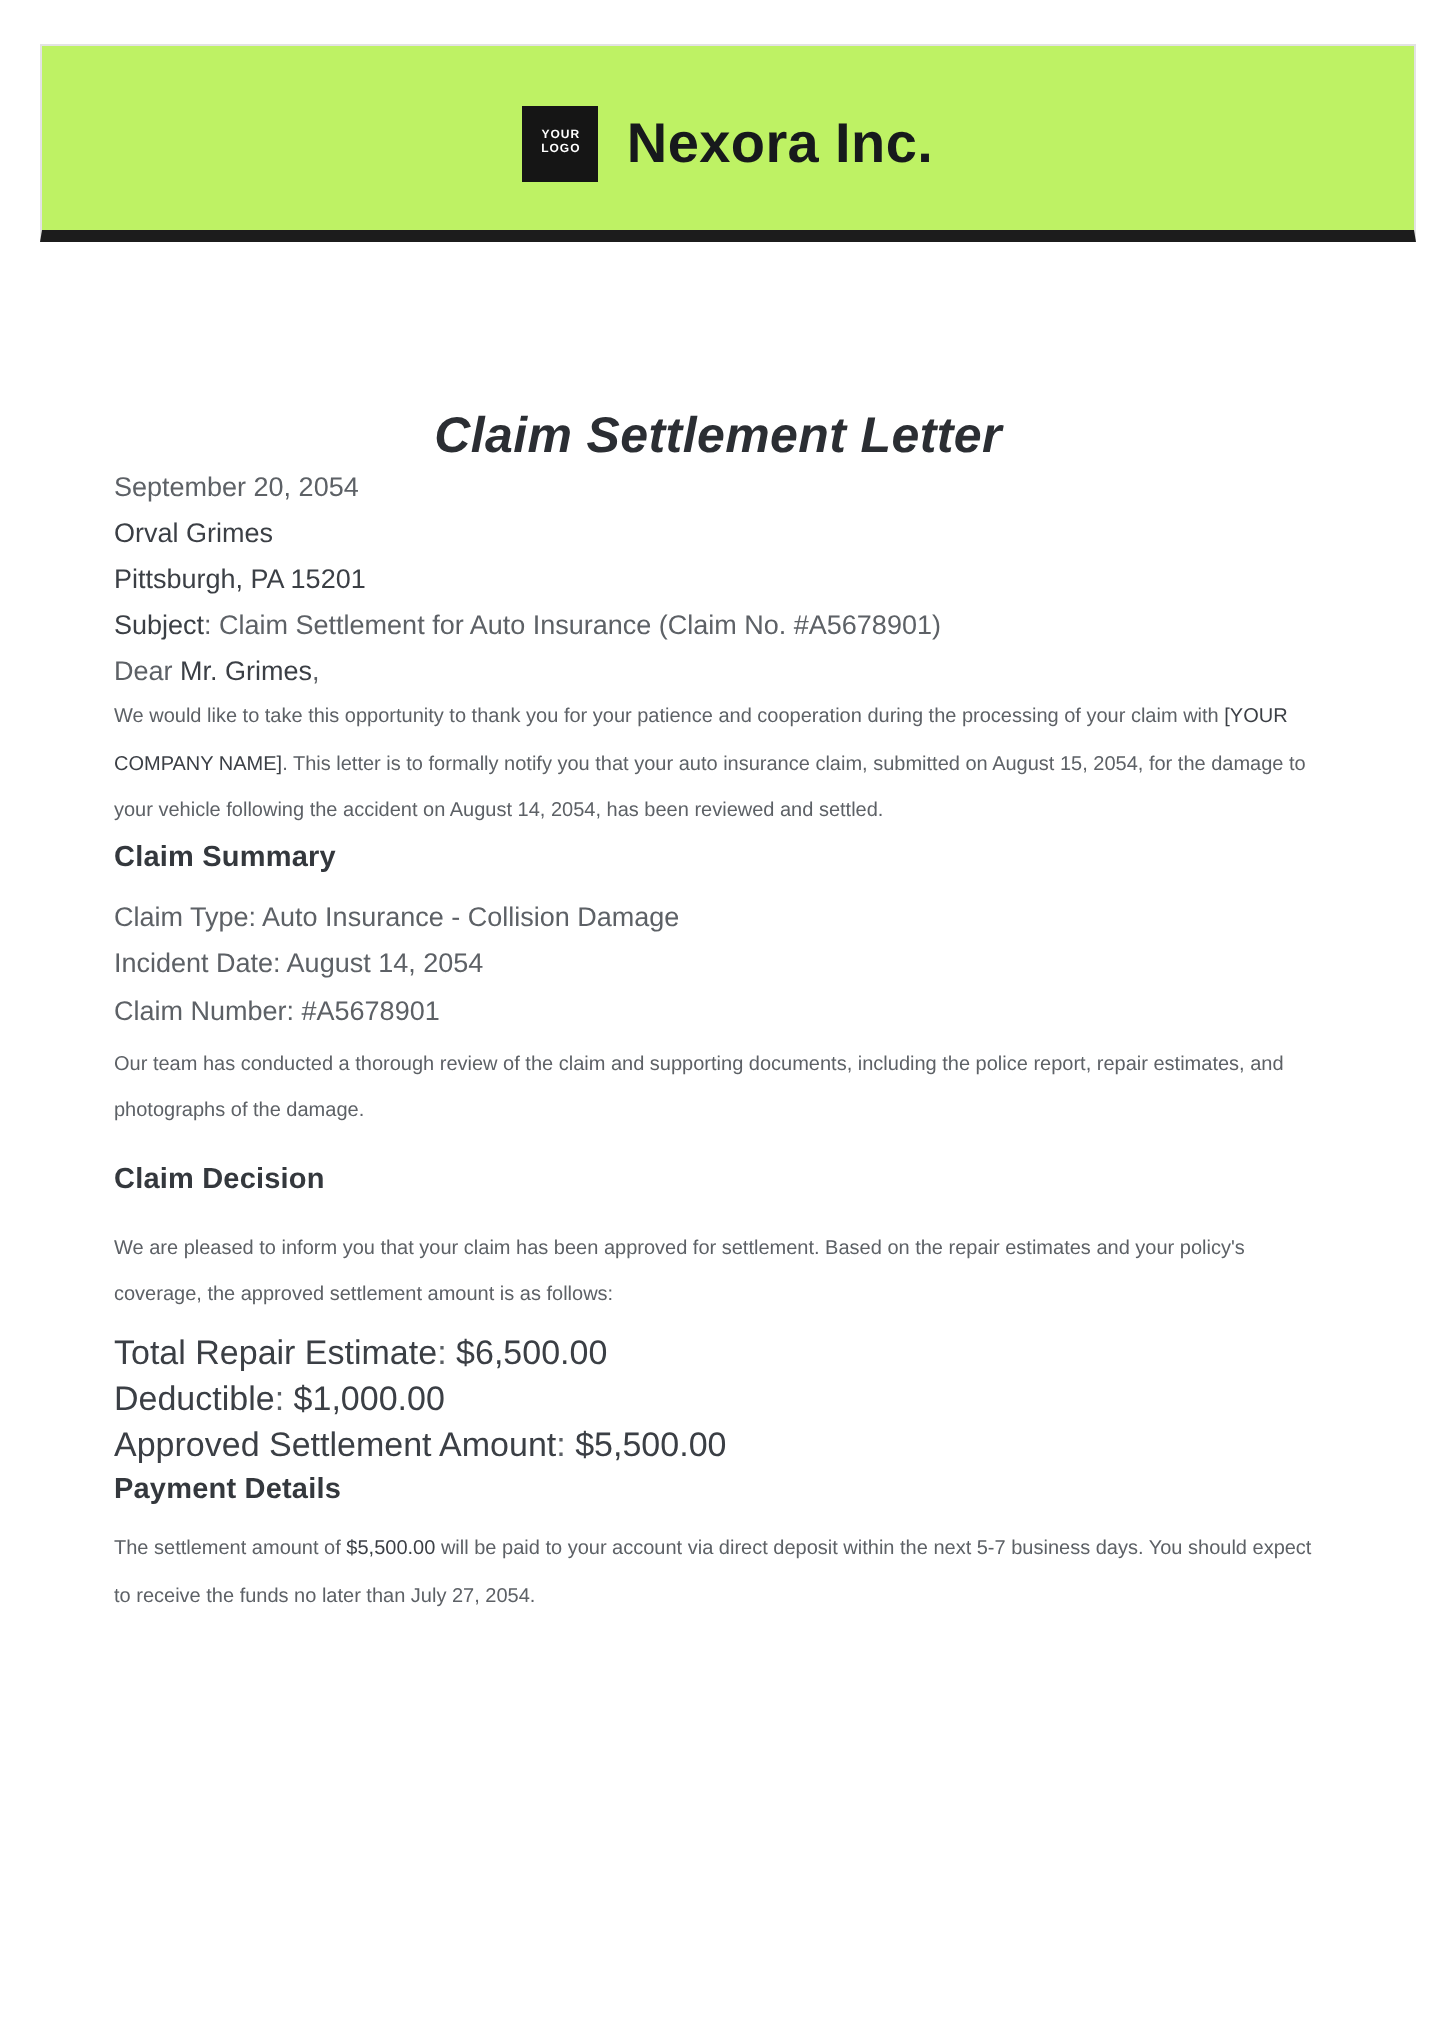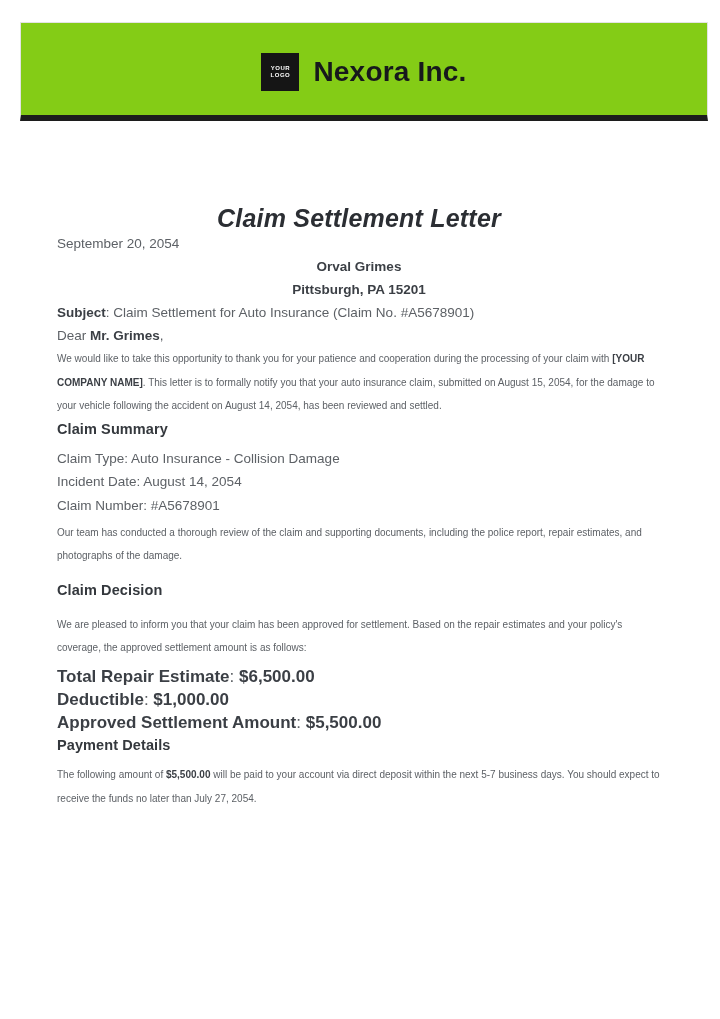--- a/index.html
+++ b/index.html
@@ -11,21 +11,21 @@
     width: 720px;
     height: 1019px;
     background: #ffffff;
     overflow: hidden;
   }
 
   
   .letterhead {
     margin: 22px 12px 0 20px;
     width: 688px;
-    background: #84cc16;
+    background: #bef264;
     border: 1px solid #e3e3e3;
     border-bottom: 6px solid #1c1c1c;
     padding: 30px 20px 24px 20px;
     text-align: center;
   }
   .brand-row {
     display: flex;
     align-items: center;
     justify-content: center;
     gap: 14px;
@@ -83,21 +83,21 @@
     margin-bottom: 8px;
     letter-spacing: 0.1px;
   }
   .placeholders .placeholder-line:last-child { margin-bottom: 0; }
 
   .letter-line {
     font-size: 13.5px;
     line-height: 23px;
     color: #5d6166;
   }
-  .bold-dark { font-weight: 700; color: #3b3f45; text-align: center; }
+  .bold-dark { font-weight: 400; color: #3b3f45; }
 
   .para {
     font-size: 10px;
     line-height: 23.5px;
     color: #5d6166;
   }
   .para .bold-dark { color: #3b3f45; }
 
   .section-heading {
     font-size: 14.5px;
@@ -162,16 +162,16 @@
     <div class="para decision-para">We are pleased to inform you that your claim has been approved for settlement. Based on the repair estimates and your policy's coverage, the approved settlement amount is as follows:</div>
 
     <div class="amounts">
       <div class="amount-line"><span class="bold-dark">Total Repair Estimate</span><span>: </span><span class="bold-dark">$6,500.00</span></div>
       <div class="amount-line"><span class="bold-dark">Deductible</span><span>: </span><span class="bold-dark">$1,000.00</span></div>
       <div class="amount-line"><span class="bold-dark">Approved Settlement Amount</span><span>: </span><span class="bold-dark">$5,500.00</span></div>
     </div>
 
     <div class="section-heading">Payment Details</div>
 
-    <div class="para payment-para"><span>The following amount of </span><span class="bold-dark">$5,500.00</span><span> will be paid to your account via direct deposit within the next 5-7 business days. You should expect to receive the funds no later than July 27, 2054.</span></div>
+    <div class="para payment-para"><span>The settlement amount of </span><span class="bold-dark">$5,500.00</span><span> will be paid to your account via direct deposit within the next 5-7 business days. You should expect to receive the funds no later than July 27, 2054.</span></div>
 
   </div>
 </div>
 
 </body></html>

